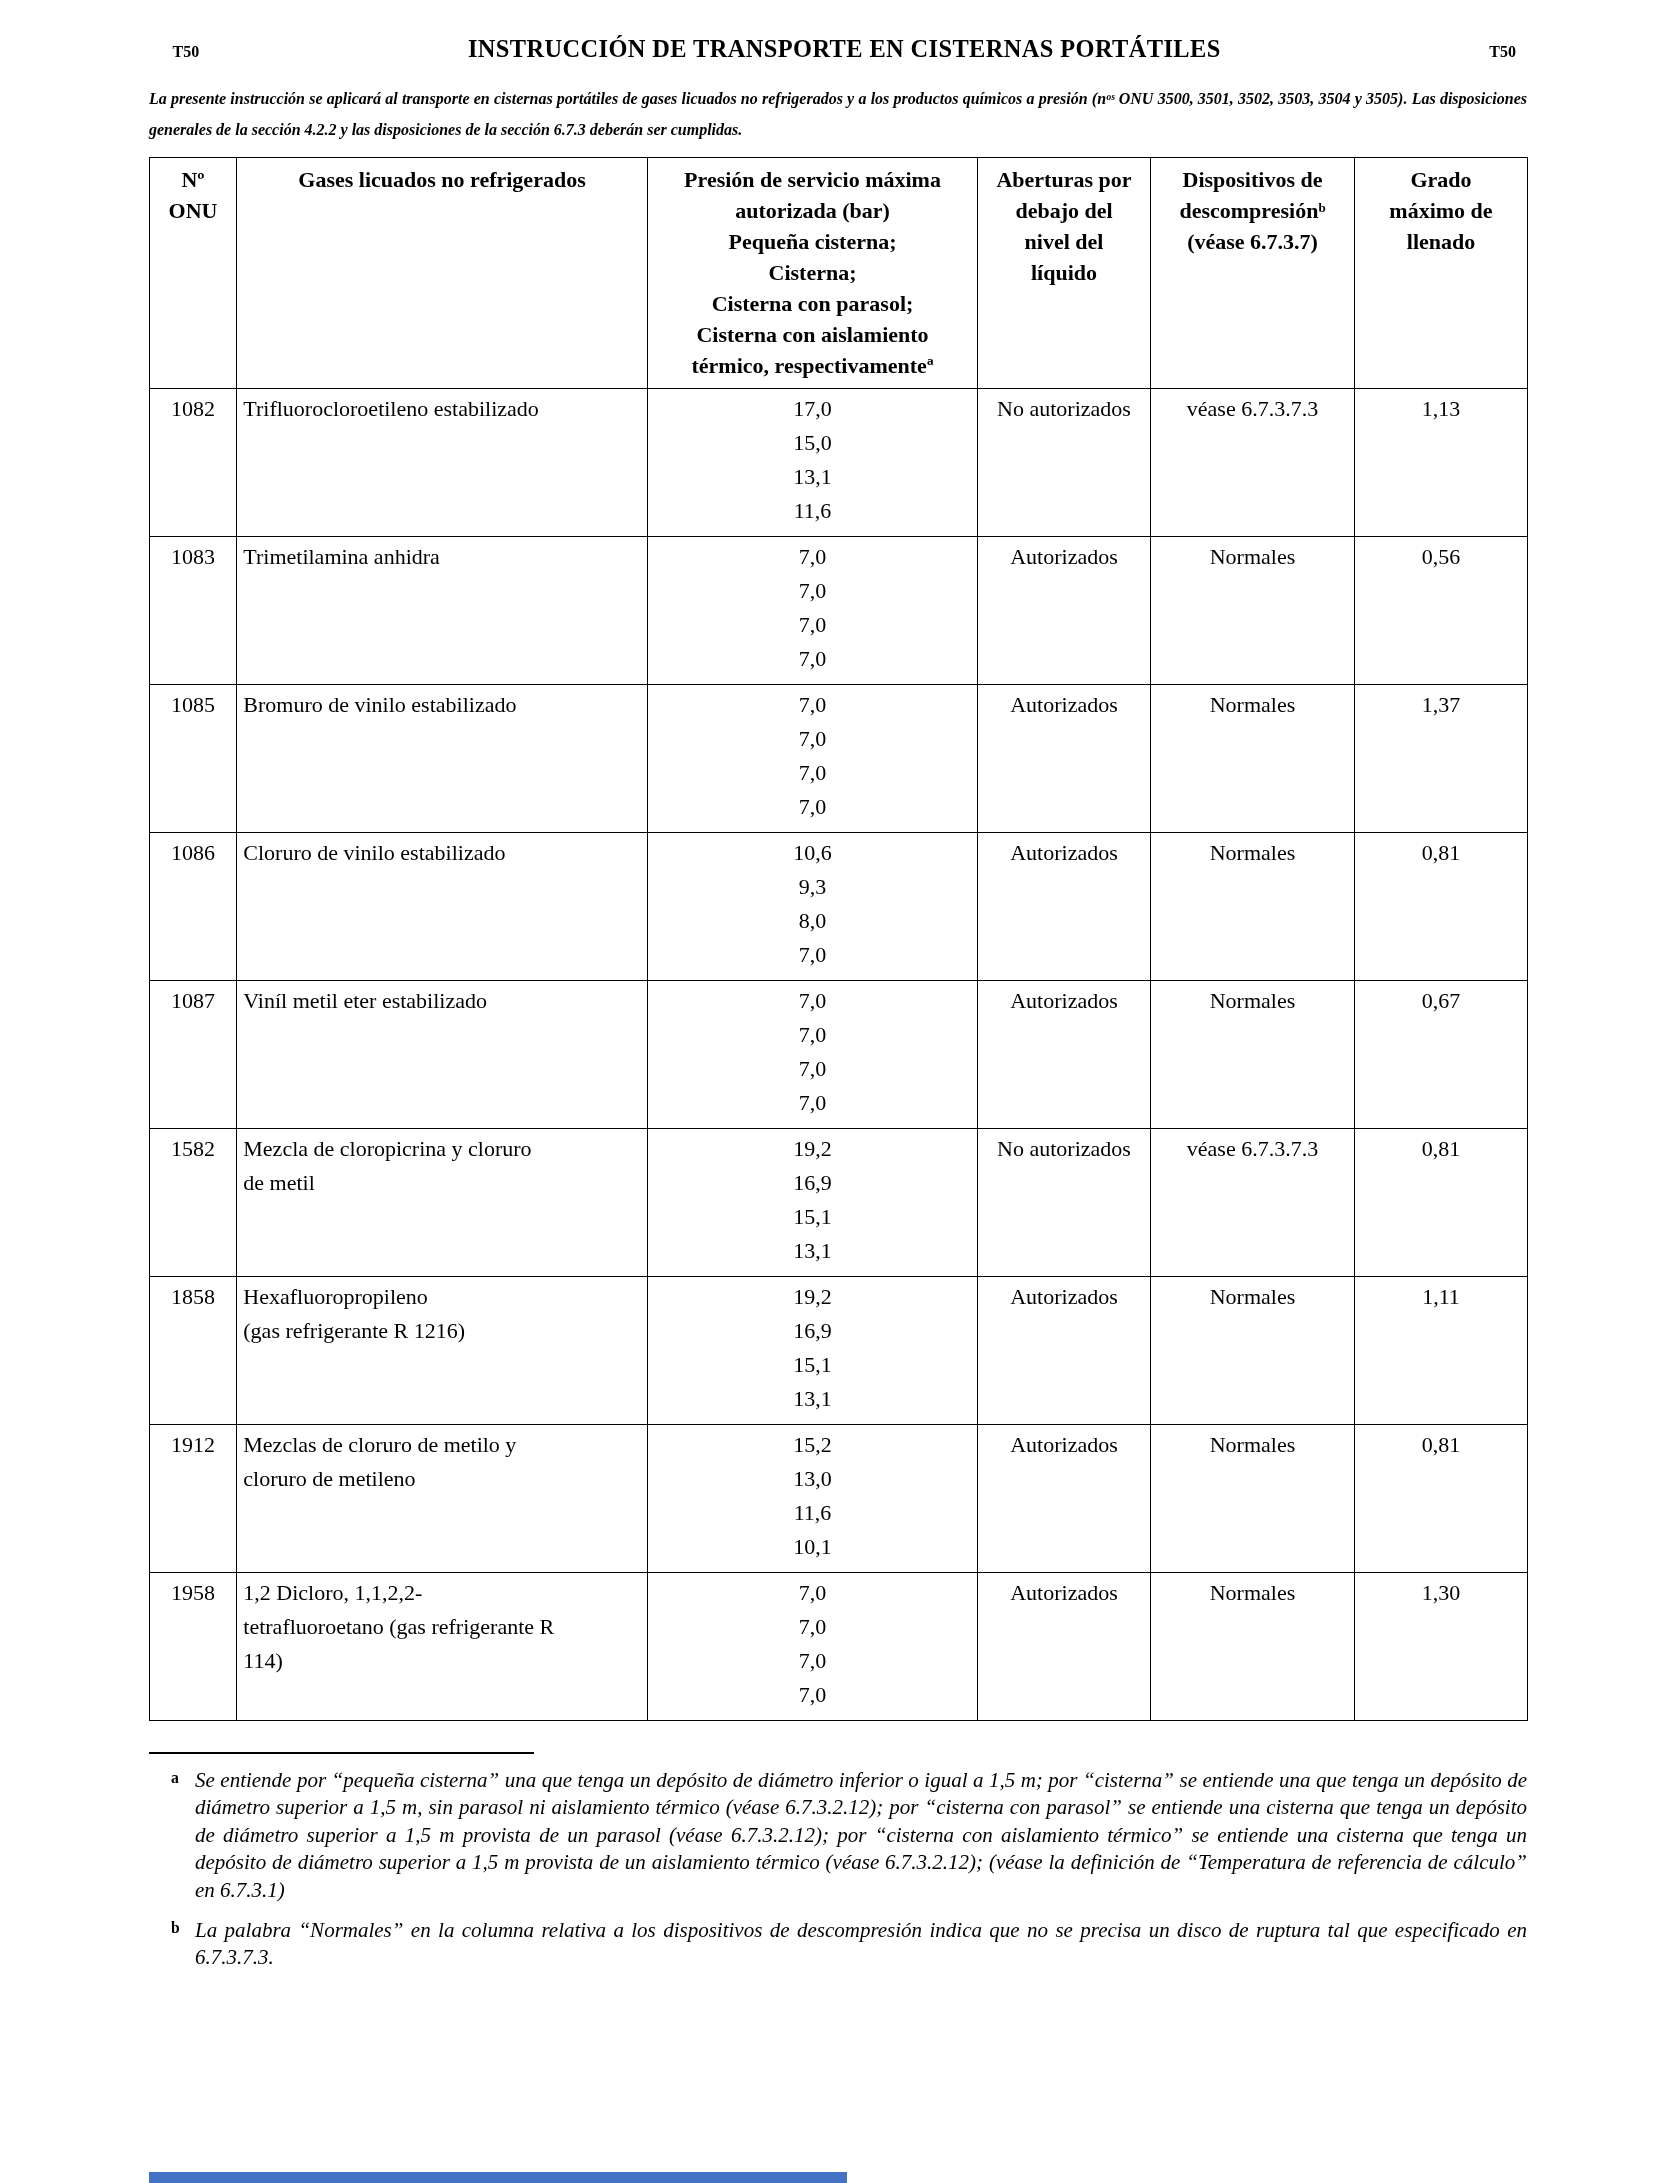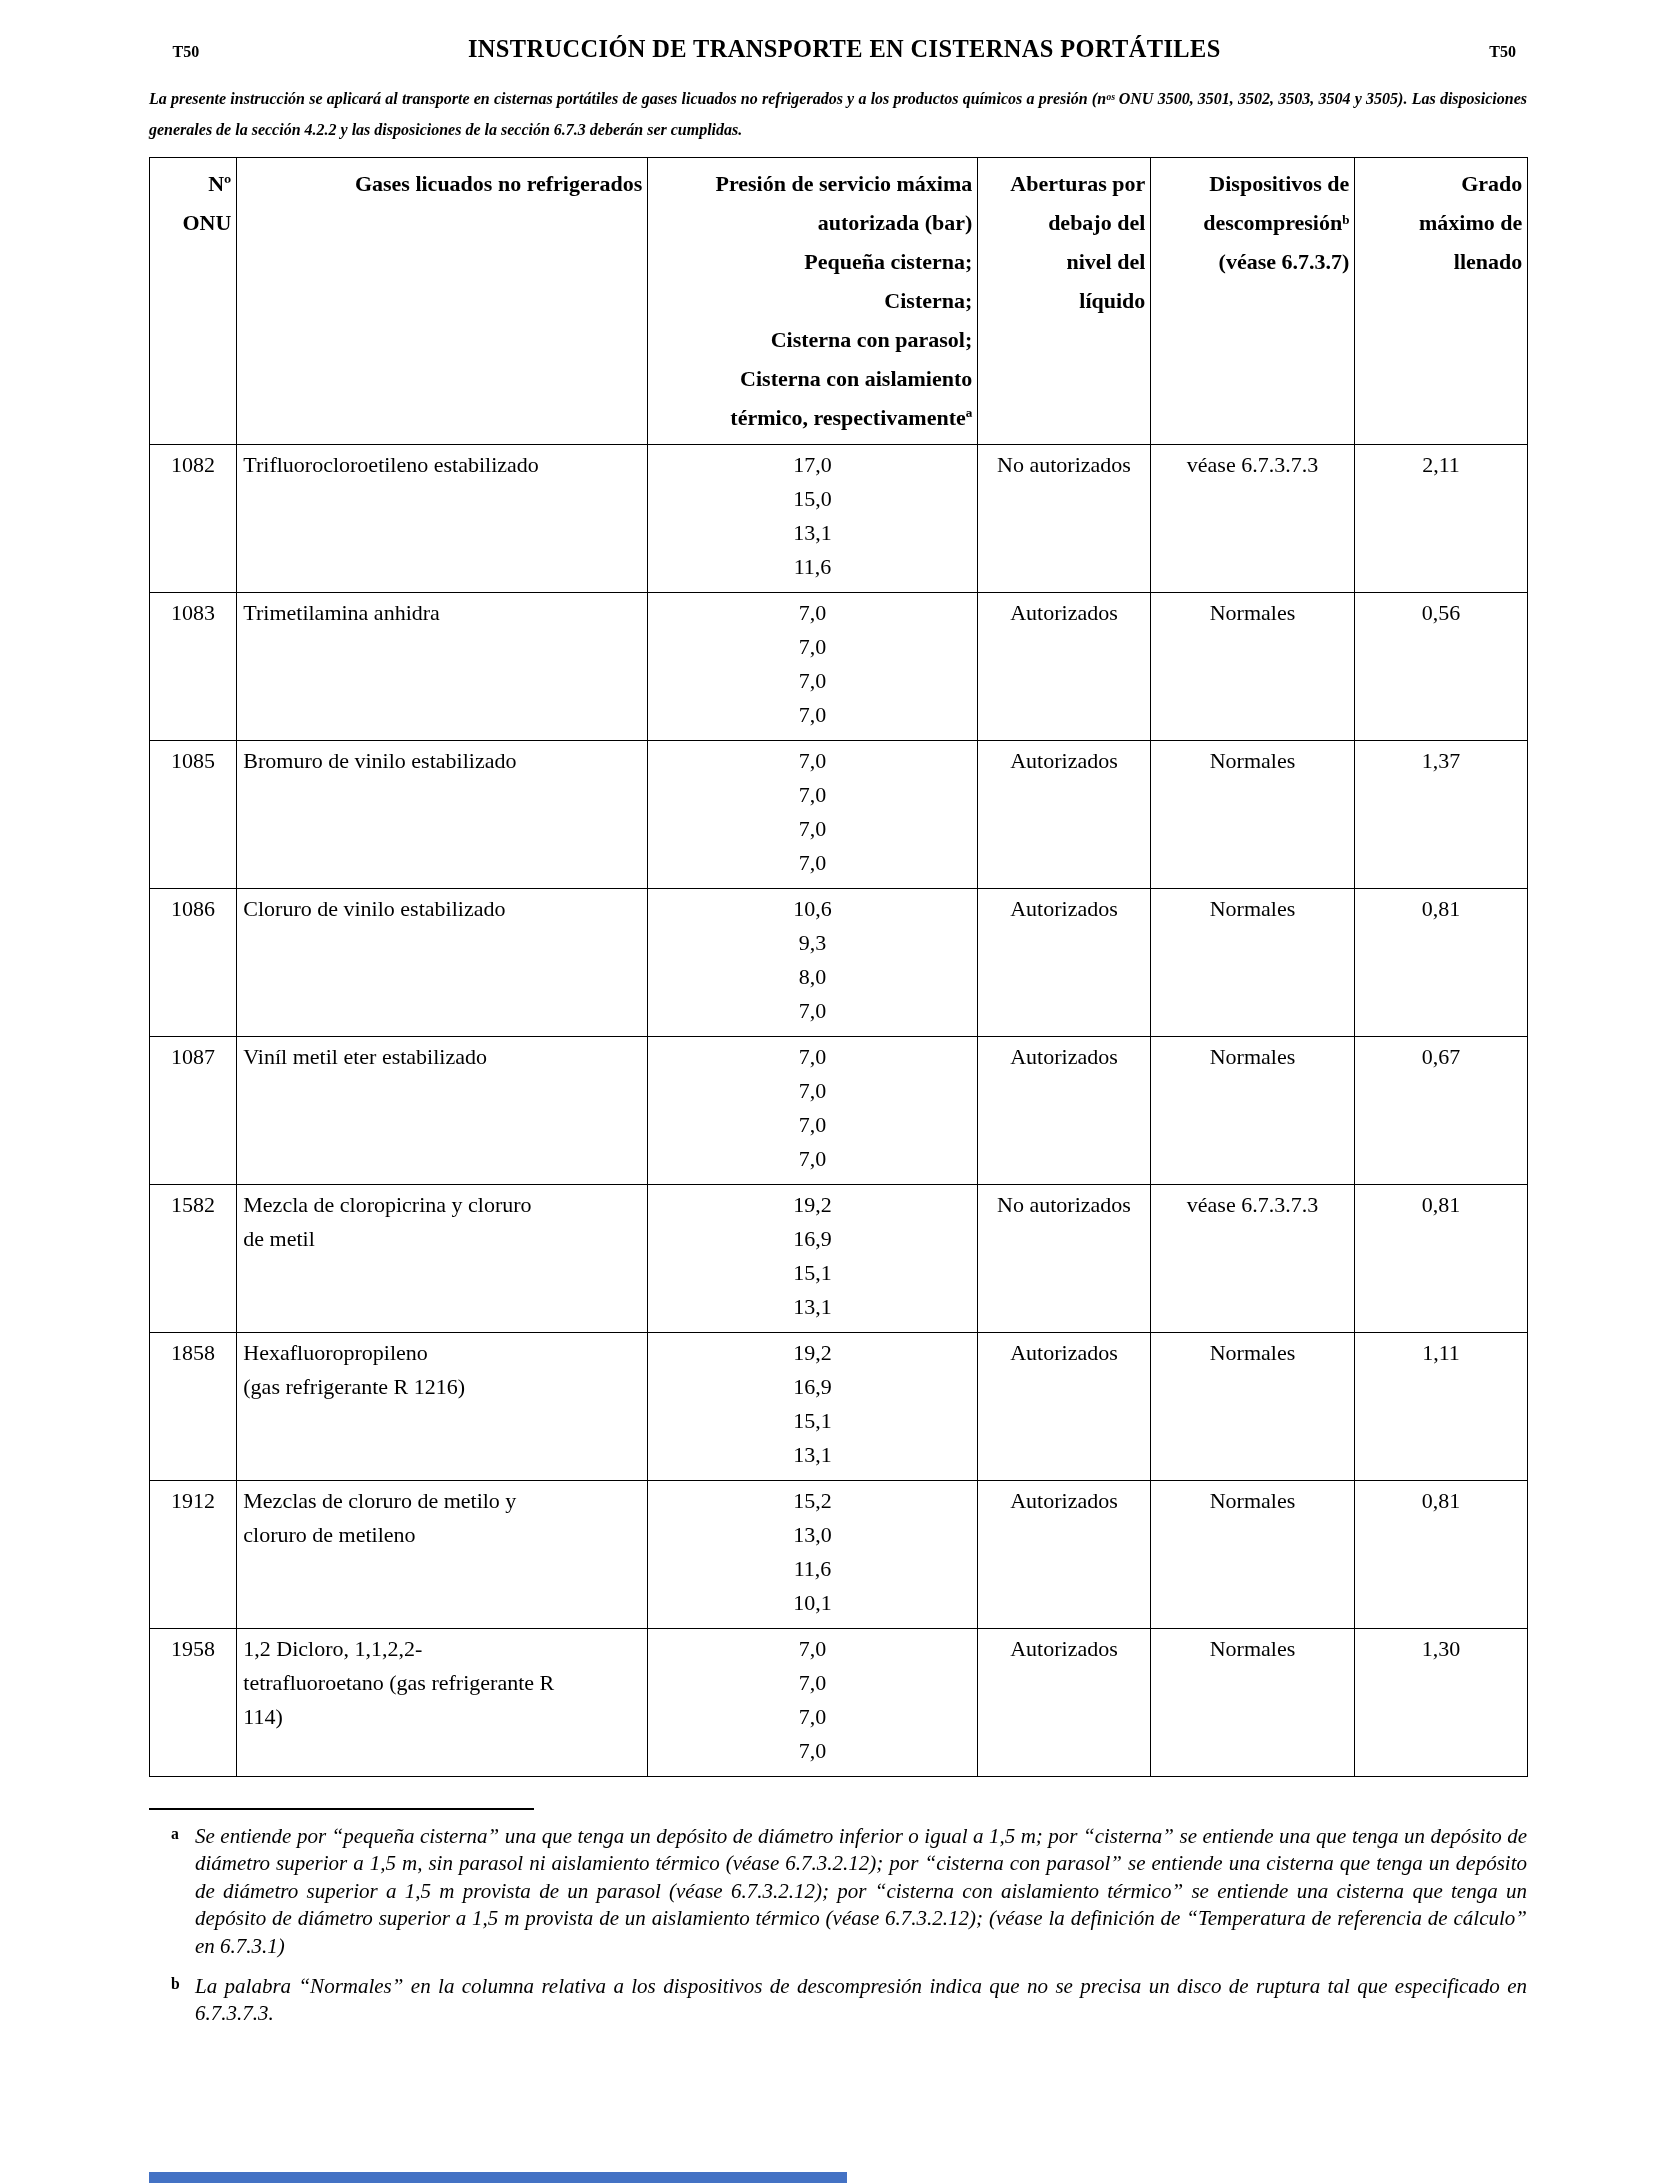--- a/index.html
+++ b/index.html
@@ -53,22 +53,22 @@
   }
   th, td {
     border: 1.6px solid #000000;
     vertical-align: top;
     font-size: 22px;
     white-space: pre-line;
     padding: 3.1px 4.7px;
   }
   th {
     font-weight: bold;
-    text-align: right;
-    line-height: 39px;
+    text-align: center;
+    line-height: 31px;
     padding-top: 6.3px;
     padding-bottom: 6.3px;
   }
   td {
     line-height: 34px;
     padding-bottom: 7.9px;
   }
   td.c0 { text-align: center; }
   td.c1 { text-align: left; padding-left: 6.3px; padding-right: 3.1px; }
   td.c2, td.c3, td.c4, td.c5 { text-align: center; }
@@ -157,21 +157,21 @@
     <tbody>
         <tr>
           <td class="c0">1082</td>
           <td class="c1">Trifluorocloroetileno estabilizado</td>
           <td class="c2">17,0
 15,0
 13,1
 11,6</td>
           <td class="c3">No autorizados</td>
           <td class="c4">véase 6.7.3.7.3</td>
-          <td class="c5">2,11</td>
+          <td class="c5">1,13</td>
         </tr>
         <tr>
           <td class="c0">1083</td>
           <td class="c1">Trimetilamina anhidra</td>
           <td class="c2">7,0
 7,0
 7,0
 7,0</td>
           <td class="c3">Autorizados</td>
           <td class="c4">Normales</td>

